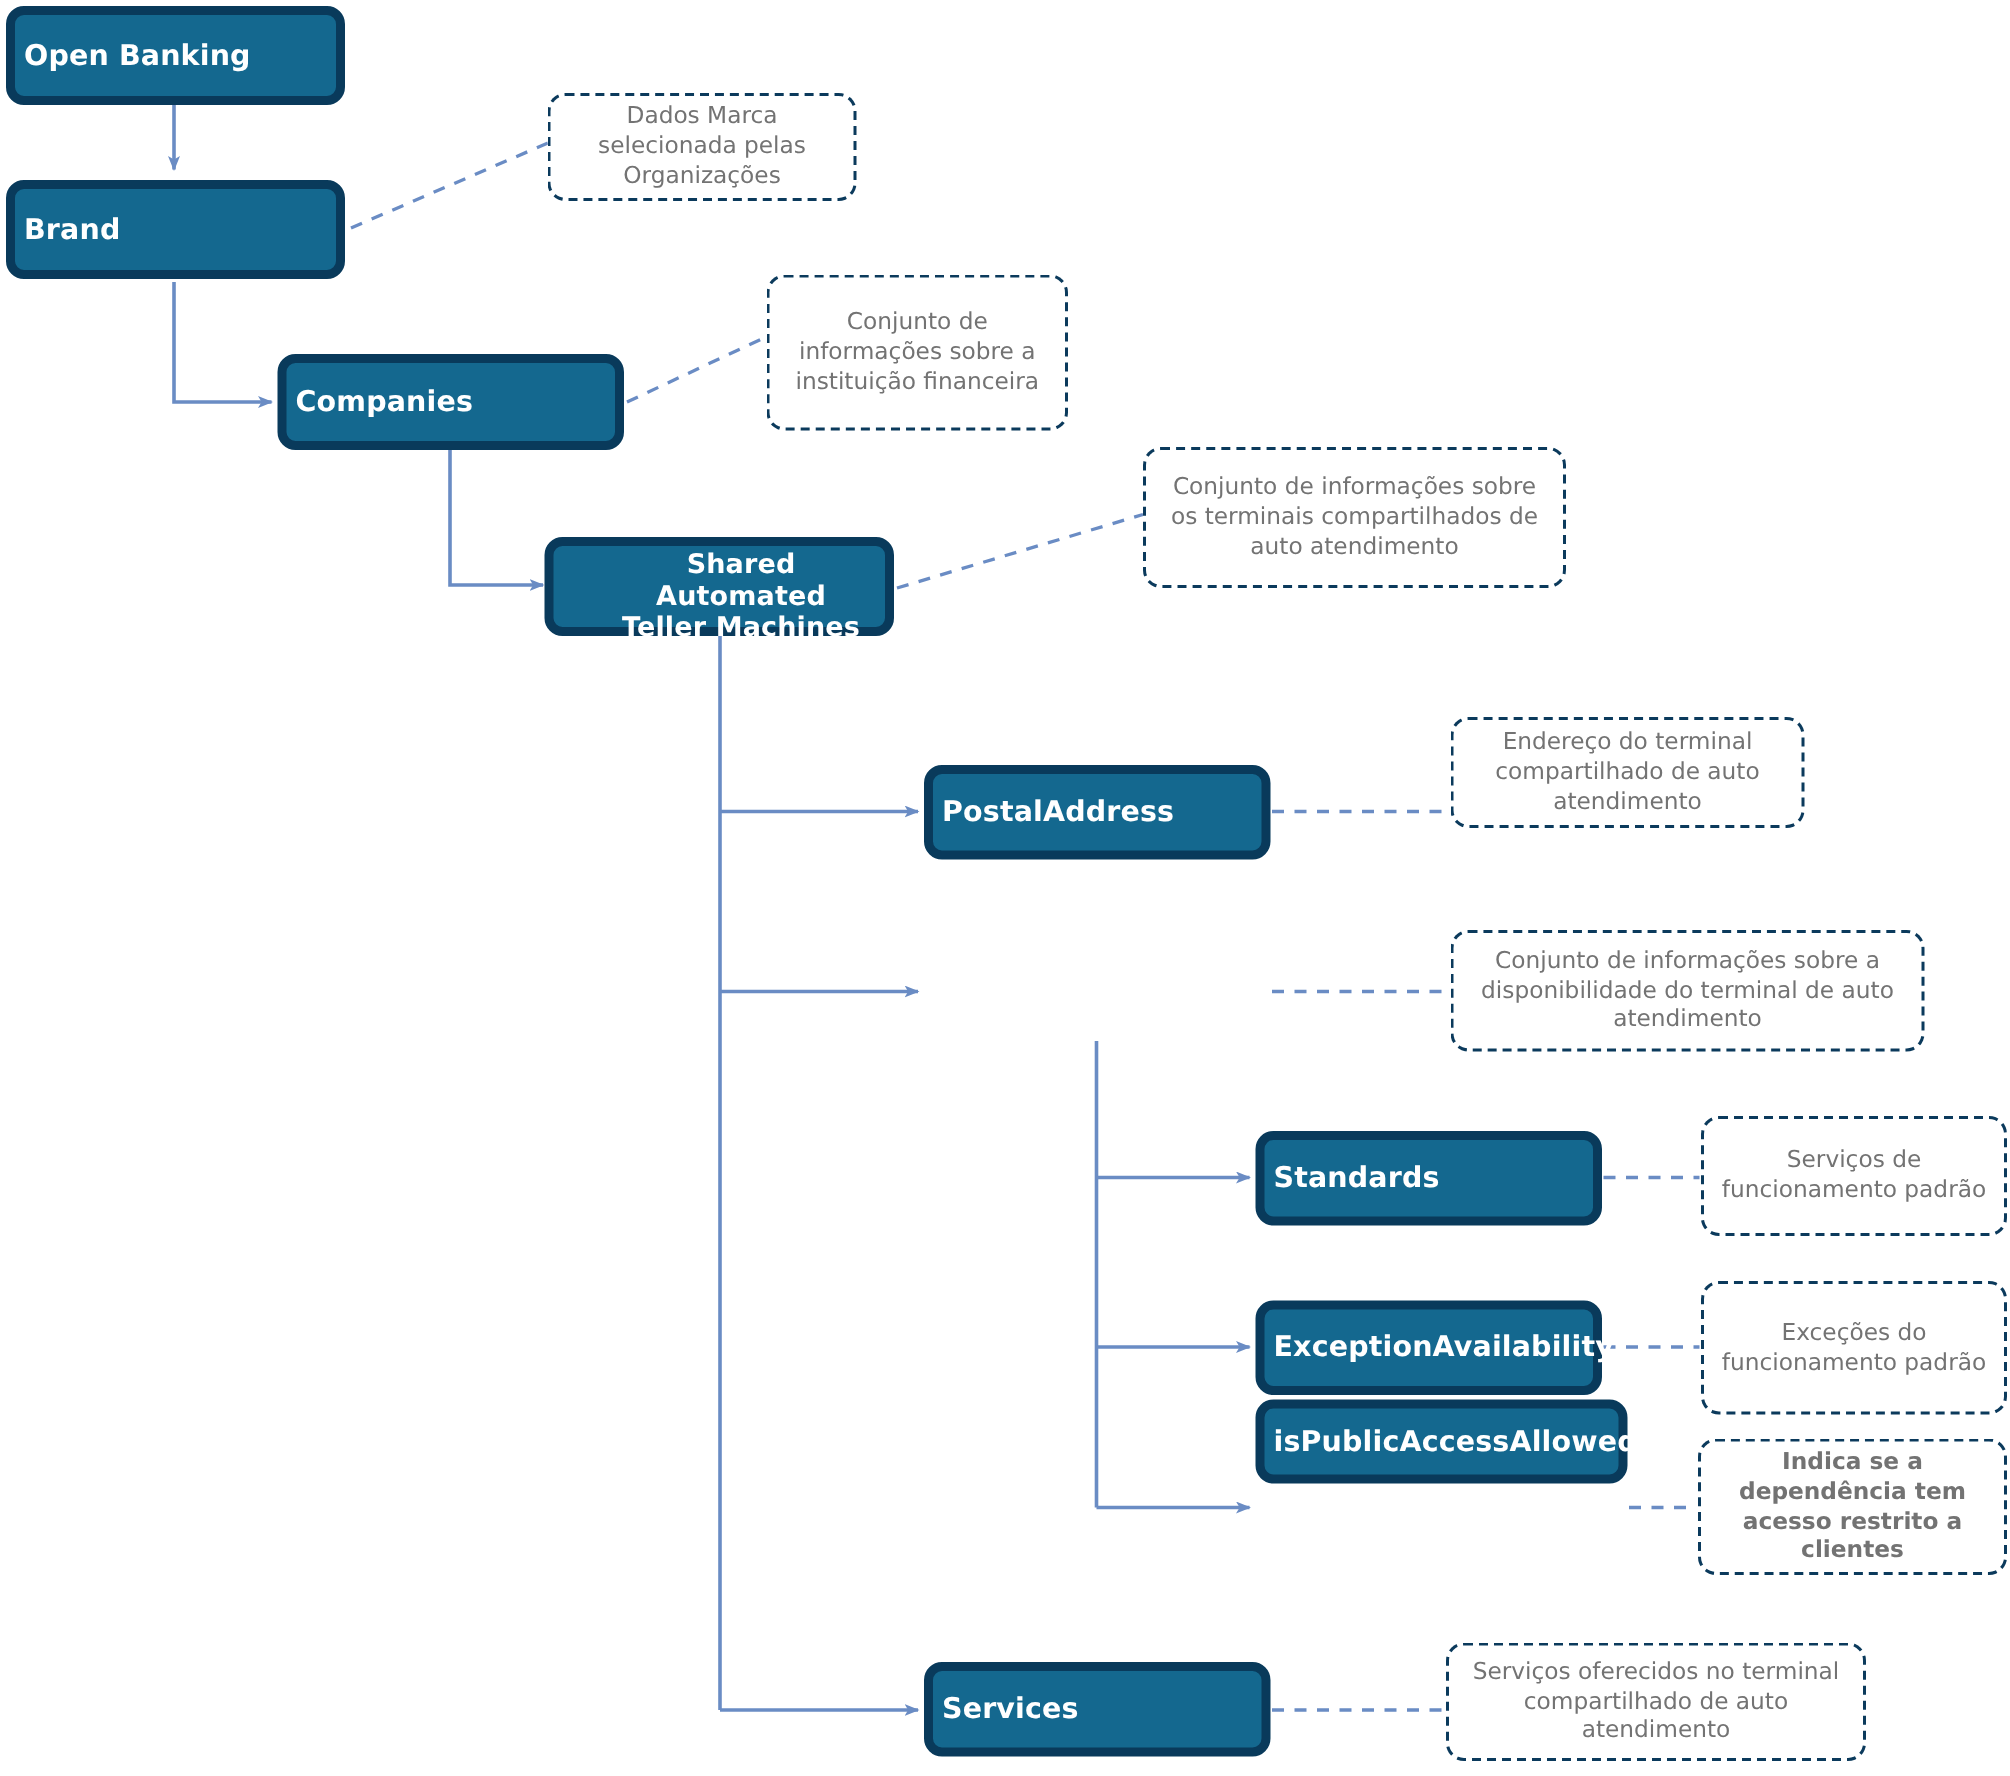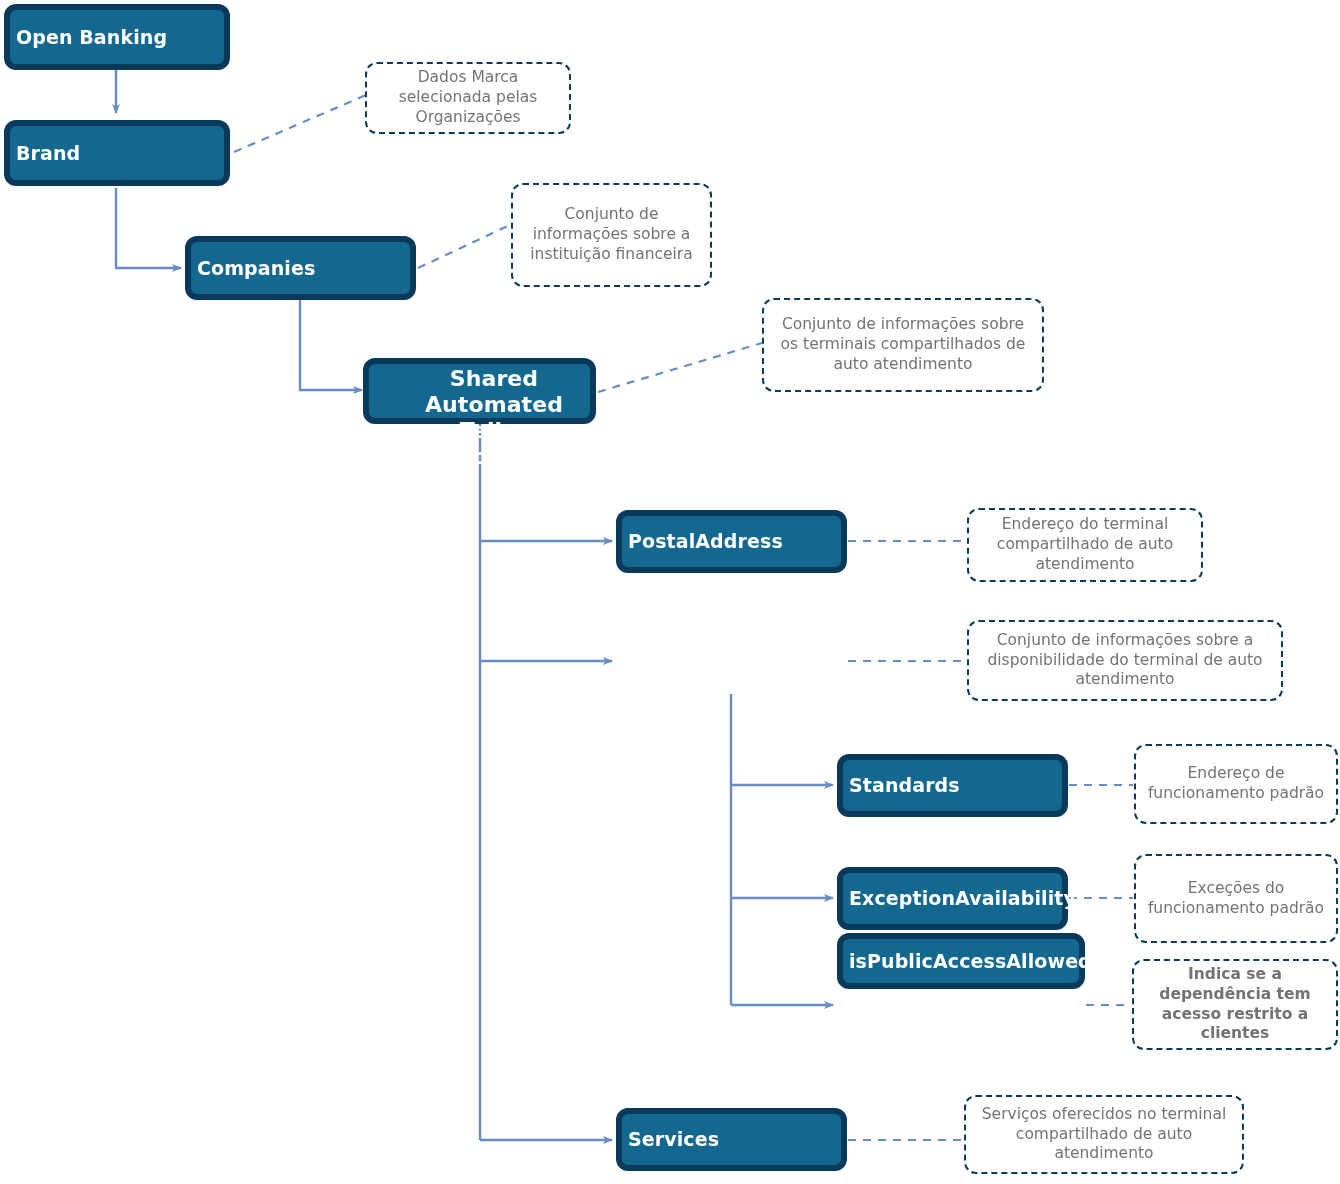--- a/index.html
+++ b/index.html
@@ -37,21 +37,21 @@
     color: #ffffff;
     font-family: "DejaVu Sans", sans-serif;
     font-size: 19px;
     font-weight: 600;
     line-height: 1.18;
     letter-spacing: 0.1px;
     padding: 2px 6px;
     z-index: 3;
   }
   .node-box.two-line {
-    font-size: 22px;
+    font-size: 18px;
     padding-left: 35px;
   }
   .note-box {
     position: absolute;
     box-sizing: border-box;
     background: #ffffff;
     border: 2px dashed #0b3a5c;
     border-radius: 12px;
     display: flex;
     align-items: center;
@@ -160,30 +160,30 @@
   </div>
 
   <div class="note-box" style="left:511px; top:183px; width:201px; height:104px;">
     <span>Conjunto de informações sobre a instituição financeira</span>
   </div>
 
   <div class="note-box" style="left:762px; top:298px; width:282px; height:94px;">
     <span>Conjunto de informações sobre os terminais compartilhados de auto atendimento</span>
   </div>
 
-  <div class="note-box" style="left:967px; top:508px; width:236px; height:74px;">
+  <div class="note-box" style="left:967px; top:478px; width:236px; height:74px;">
     <span>Endereço do terminal compartilhado de auto atendimento</span>
   </div>
 
   <div class="note-box" style="left:967px; top:620px; width:316px; height:81px;">
     <span>Conjunto de informações sobre a disponibilidade do terminal de auto atendimento</span>
   </div>
 
   <div class="note-box" style="left:1134px; top:744px; width:204px; height:80px;">
-    <span>Endereço de funcionamento padrão</span>
+    <span>Serviços de funcionamento padrão</span>
   </div>
 
   <div class="note-box" style="left:1134px; top:854px; width:204px; height:89px;">
     <span>Exceções do funcionamento padrão</span>
   </div>
 
   <div class="note-box" style="left:1132px; top:959px; width:206px; height:91px;font-weight:bold;">
     <span>Indica se a dependência tem acesso restrito a clientes</span>
   </div>
 

